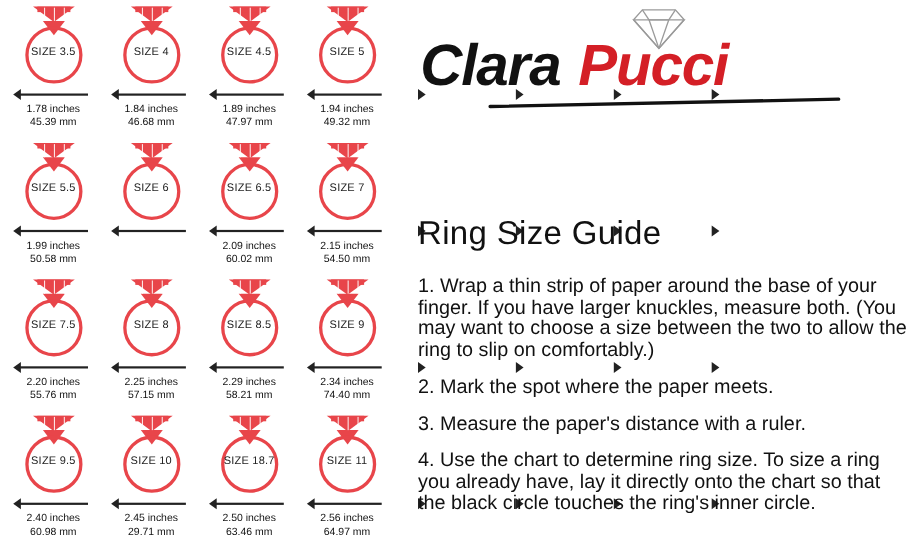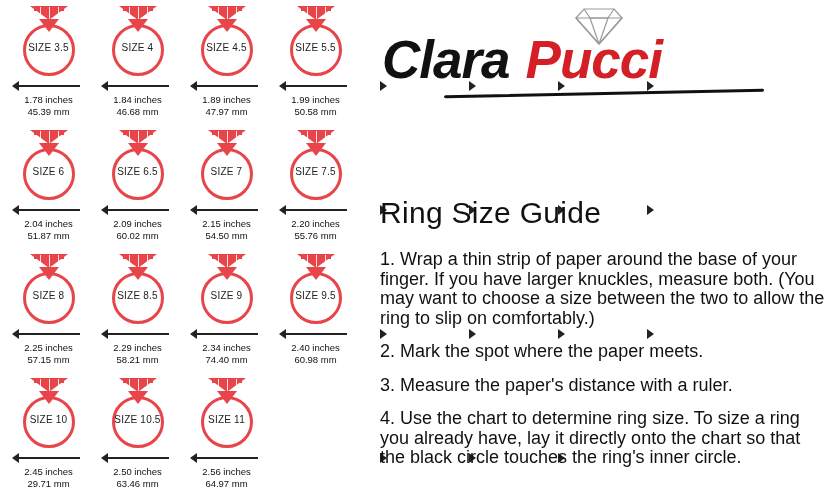--- a/index.html
+++ b/index.html
@@ -302,20 +302,43 @@
               <div class="line"></div>
               <div class="head right"></div>
           </div>
         </div>
         <div class="meas">
           <div>1.89 inches</div>
           <div>47.97 mm</div>
         </div>
       </div>
 
+      <div class="ring-cell">
+        <div class="ring-art">
+          <div class="gem">
+            <div class="crown"></div>
+              <div class="table"></div>
+              <div class="pav"></div>
+            <div class="facet" style="left:10px"></div>
+              <div class="facet" style="left:19px"></div>
+              <div class="facet" style="left:28px"></div>
+          </div>
+          <div class="band"></div>
+          <div class="size-label">SIZE 5</div>
+          <div class="arrow">
+            <div class="head left"></div>
+              <div class="line"></div>
+              <div class="head right"></div>
+          </div>
+        </div>
+        <div class="meas">
+          <div>1.94 inches</div>
+          <div>49.32 mm</div>
+        </div>
+      </div>
 
       <div class="ring-cell">
         <div class="ring-art">
           <div class="gem">
             <div class="crown"></div>
               <div class="table"></div>
               <div class="pav"></div>
             <div class="facet" style="left:10px"></div>
               <div class="facet" style="left:19px"></div>
               <div class="facet" style="left:28px"></div>
@@ -345,24 +368,20 @@
               <div class="facet" style="left:28px"></div>
           </div>
           <div class="band"></div>
           <div class="size-label">SIZE 6</div>
           <div class="arrow">
             <div class="head left"></div>
               <div class="line"></div>
               <div class="head right"></div>
           </div>
         </div>
-        <div class="meas">
-          <div>2.04 inches</div>
-          <div>51.87 mm</div>
-        </div>
       </div>
 
       <div class="ring-cell">
         <div class="ring-art">
           <div class="gem">
             <div class="crown"></div>
               <div class="table"></div>
               <div class="pav"></div>
             <div class="facet" style="left:10px"></div>
               <div class="facet" style="left:19px"></div>
@@ -554,21 +573,21 @@
         <div class="ring-art">
           <div class="gem">
             <div class="crown"></div>
               <div class="table"></div>
               <div class="pav"></div>
             <div class="facet" style="left:10px"></div>
               <div class="facet" style="left:19px"></div>
               <div class="facet" style="left:28px"></div>
           </div>
           <div class="band"></div>
-          <div class="size-label">SIZE 10.5</div>
+          <div class="size-label">SIZE 18.7</div>
           <div class="arrow">
             <div class="head left"></div>
               <div class="line"></div>
               <div class="head right"></div>
           </div>
         </div>
         <div class="meas">
           <div>2.50 inches</div>
           <div>63.46 mm</div>
         </div>

